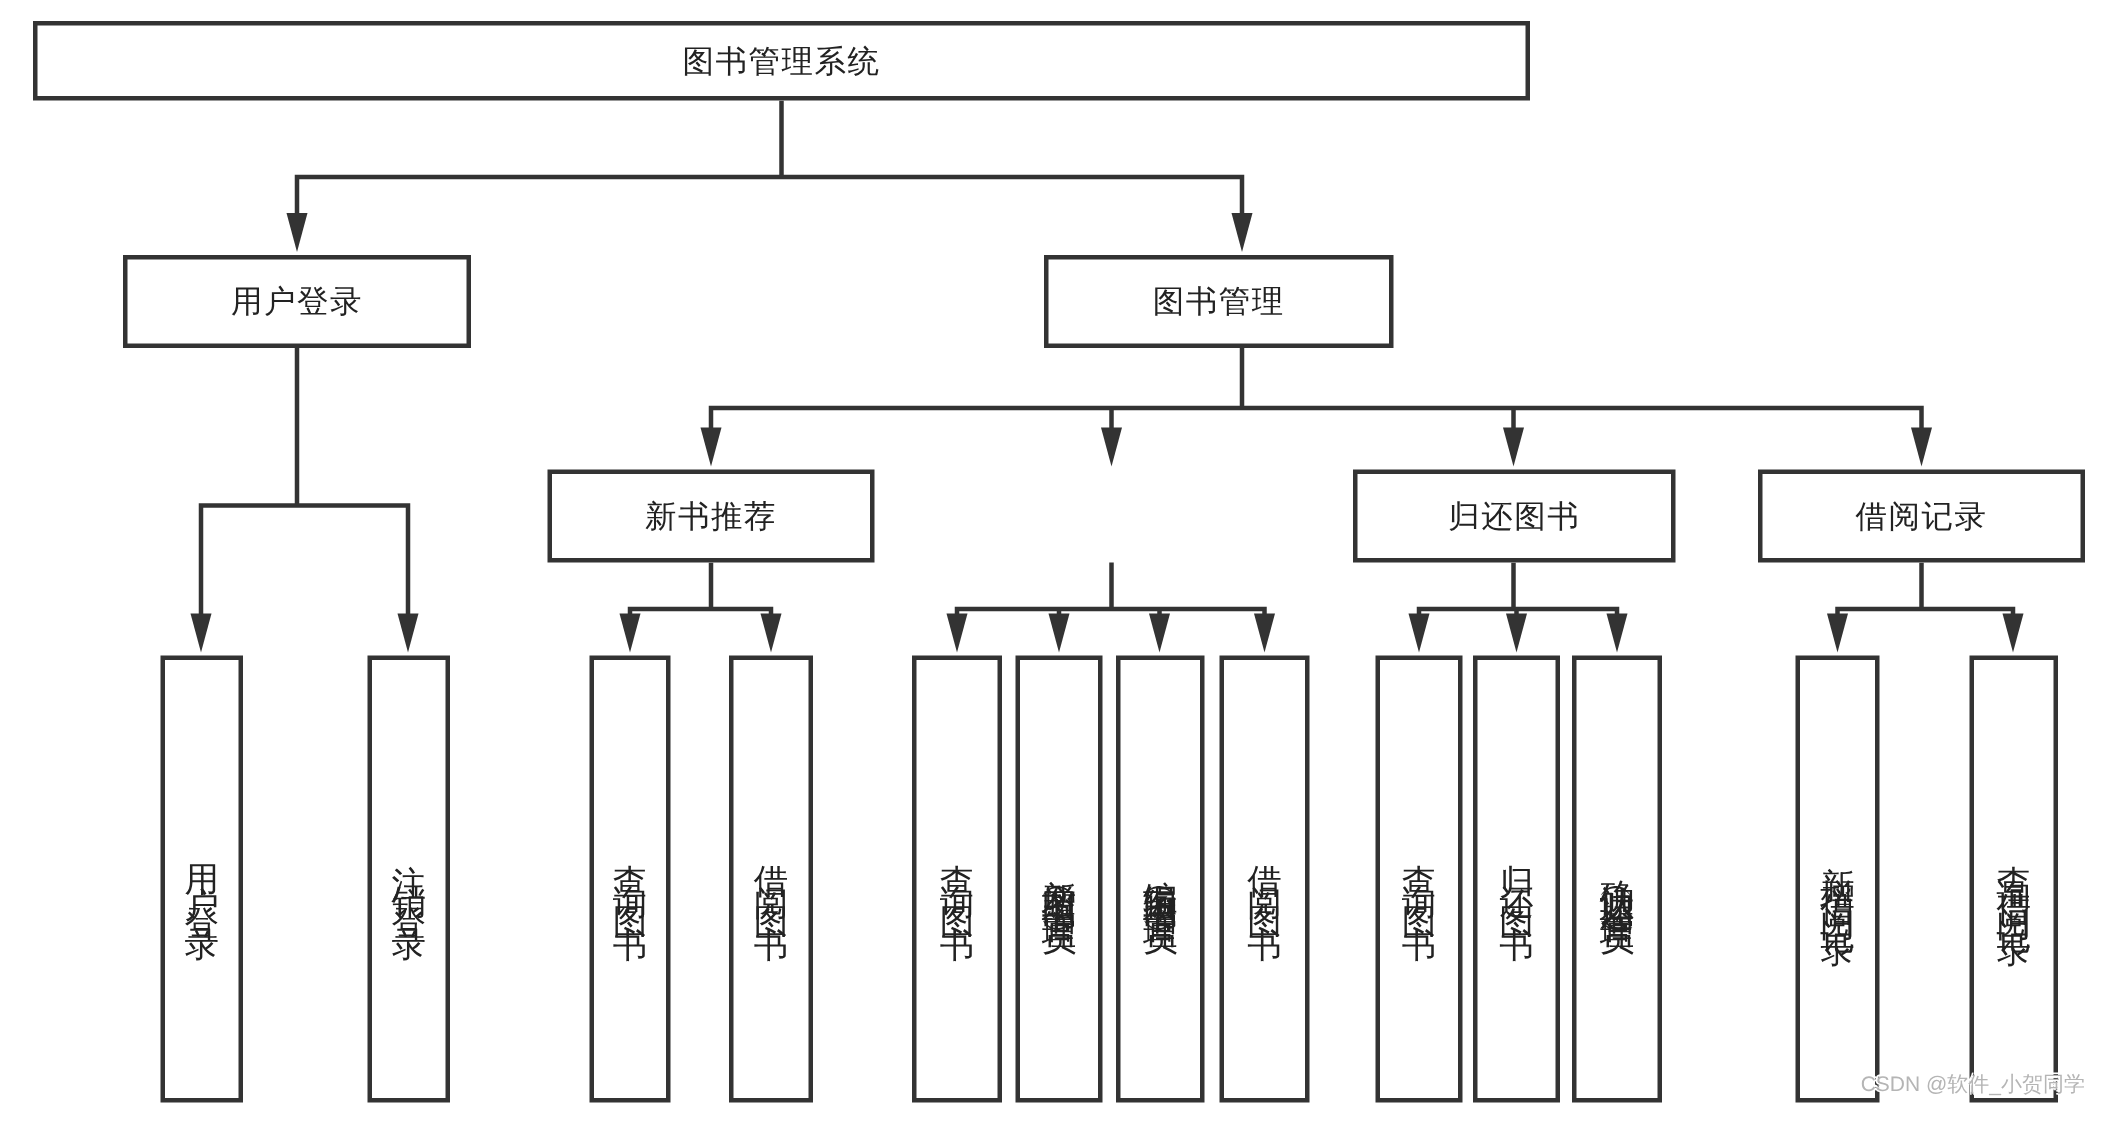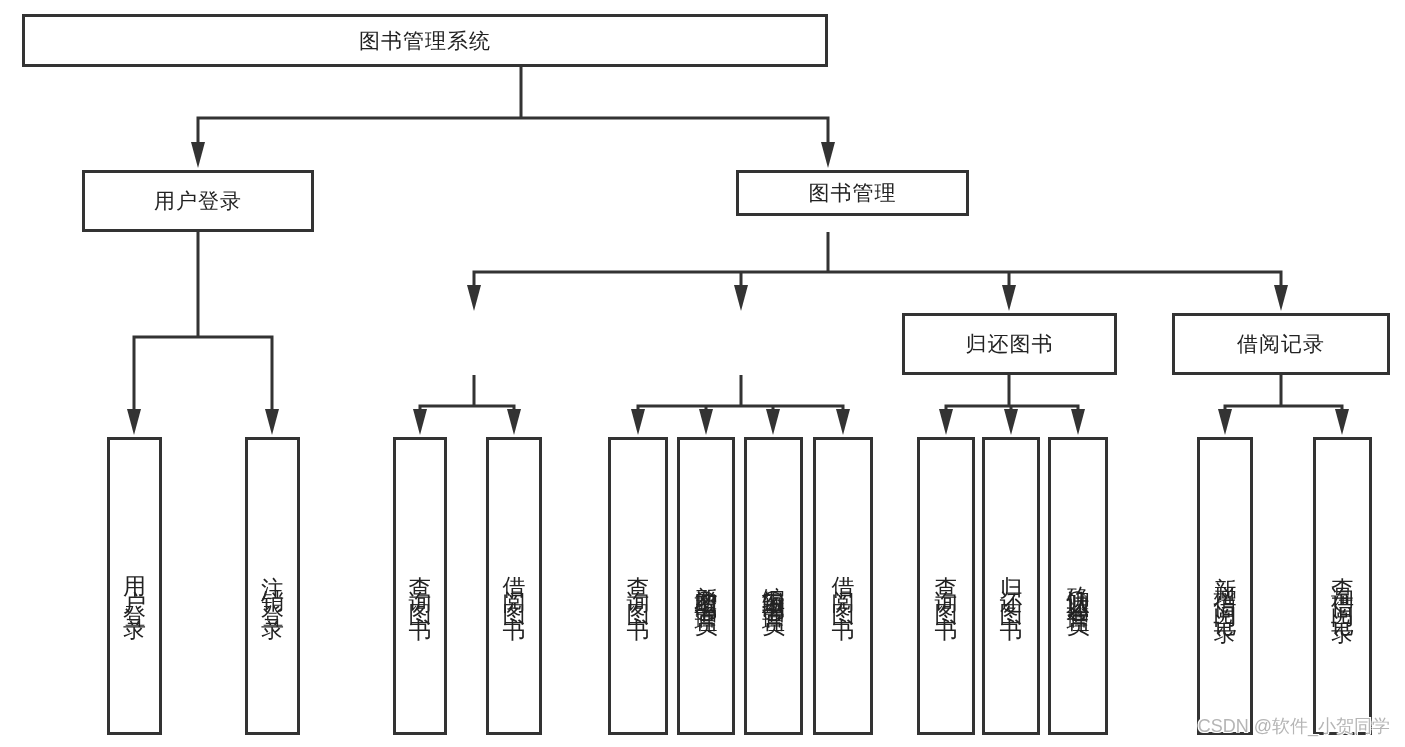--- a/index.html
+++ b/index.html
@@ -21,21 +21,21 @@
     position:absolute; top:437px; height:298px; box-sizing:border-box;
     border:3px solid #333333; background:#ffffff;
     display:flex; align-items:center; justify-content:center;
   }
   .vlabel {
     writing-mode:vertical-rl; text-orientation:mixed;
     font-size:23px; color:#222222; line-height:1; white-space:nowrap;
   }
   .watermark {
     position:absolute; right:15px; top:714px;
-    font-size:18px; color:#b5b5b5; white-space:nowrap;
+    font-size:14px; color:#b5b5b5; white-space:nowrap;
     text-shadow:1px 1px 0 #ffffff, -1px -1px 0 #ffffff, 1px -1px 0 #ffffff, -1px 1px 0 #ffffff;
   }
 </style>
 </head>
 <body>
 
 <div id="stage">
 
   <svg id="wires" viewBox="0 0 1405 747" xmlns="http://www.w3.org/2000/svg">
     <g stroke="#333333" stroke-width="3" fill="none">
@@ -63,31 +63,34 @@
       <polygon points="766,409 780,409 773,435"></polygon>
       <polygon points="836,409 850,409 843,435"></polygon>
       <polygon points="939,409 953,409 946,435"></polygon>
       <polygon points="1004,409 1018,409 1011,435"></polygon>
       <polygon points="1071,409 1085,409 1078,435"></polygon>
       <polygon points="1218,409 1232,409 1225,435"></polygon>
       <polygon points="1335,409 1349,409 1342,435"></polygon>
     </g>
   </svg>
 
-  <div class="hbox" style="left:22px; top:14px; width:806px; height:53px">
+  <div class="hbox" style="left:22px; top:14px; width:998px; height:53px">
     <span class="hlabel">图书管理系统</span>
   </div>
 
   <div class="hbox" style="left:82px; top:170px; width:232px; height:62px">
     <span class="hlabel">用户登录</span>
   </div>
-  <div class="hbox" style="left:736px; top:170px; width:233px; height:46px">
+  <div class="hbox" style="left:696px; top:170px; width:233px; height:62px">
     <span class="hlabel">图书管理</span>
   </div>
 
+  <div class="hbox" style="left:365px; top:313px; width:218px; height:62px">
+    <span class="hlabel">新书推荐</span>
+  </div>
   <div class="hbox" style="left:902px; top:313px; width:215px; height:62px">
     <span class="hlabel">归还图书</span>
   </div>
   <div class="hbox" style="left:1172px; top:313px; width:218px; height:62px">
     <span class="hlabel">借阅记录</span>
   </div>
 
   <div class="vbox" style="left:107px; width:55px">
     <span class="vlabel" style="letter-spacing: 14px;">用户登录</span>
   </div>

